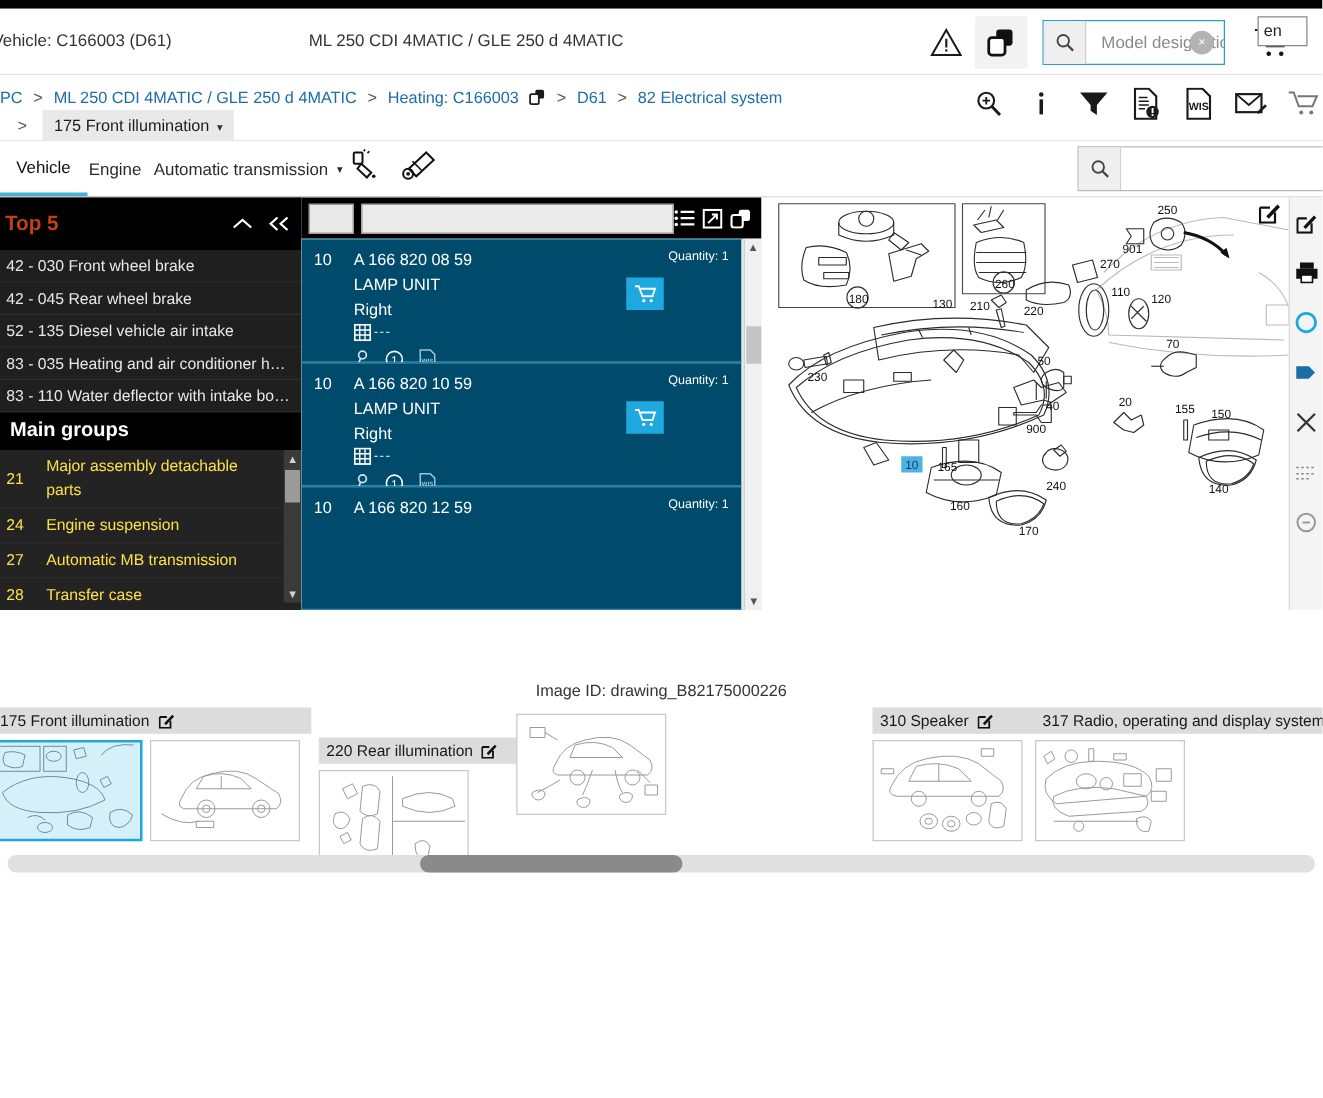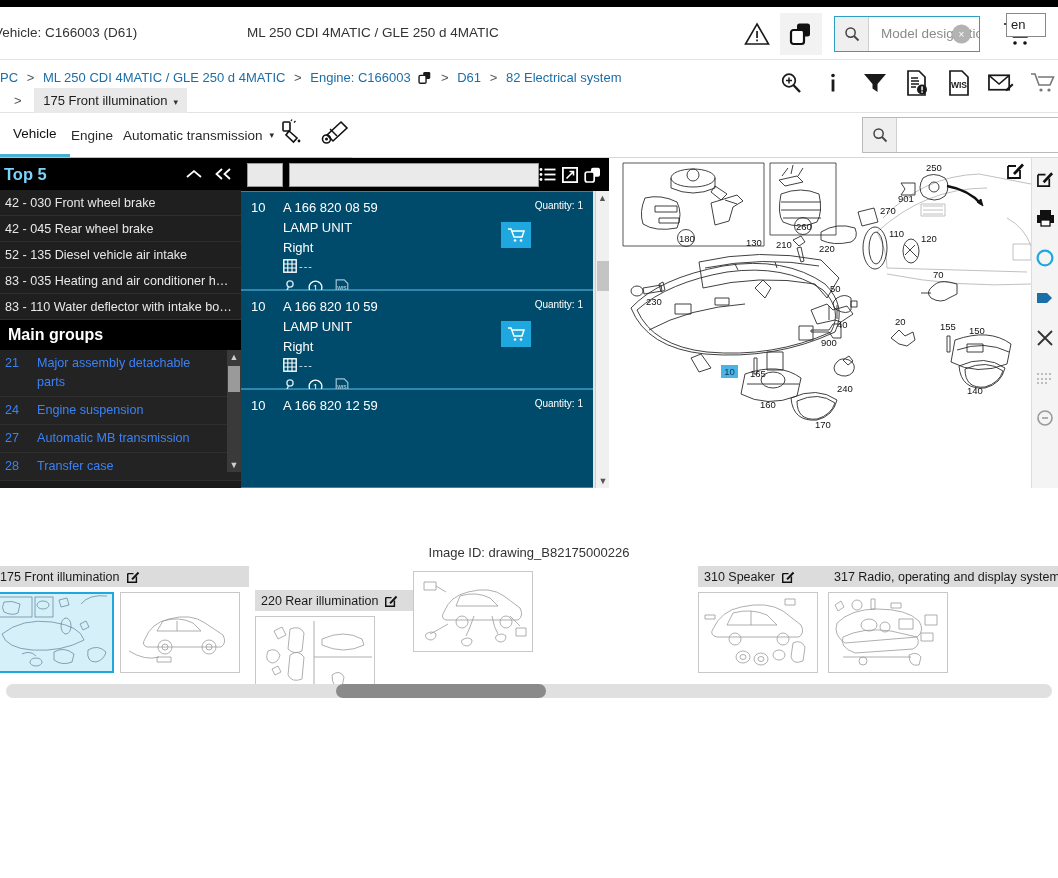--- a/index.html
+++ b/index.html
@@ -81,37 +81,37 @@
   .tab-search {
     position:absolute; right:-26px; top:4px; width:222px; height:36px; border:1px solid #b9b9b9; background:#fff;
     display:flex; align-items:center;
   }
   .ts-btn { width:38px; height:34px; background:#efefef; border-right:1px solid #d0d0d0;
             display:flex; align-items:center; justify-content:center; }
 
   
   .sidebar { position:absolute; left:0; top:158px; width:241px; height:330px; background:#1b1b1b; overflow:hidden; }
   .sb-head {
-    height:32px; background:#000; color:#7dd3fc; display:flex; align-items:center;
+    height:42px; background:#000; color:#c2410c; display:flex; align-items:center;
     padding:0 8px 0 4px; font-size:16.5px; font-weight:bold; justify-content:space-between;
   }
   .sb-head-icons { display:flex; align-items:center; gap:10px; color:#fff; font-size:16px; }
   .sb-row {
     height:26px; display:flex; align-items:center; padding-left:5px;
     font-size:12.6px; color:#e8e8e8; border-bottom:1px solid #2e2e2e; background:#1f1f1f;
     white-space:nowrap; overflow:hidden;
   }
   .sb-sub {
     height:30px; background:#000; color:#fff; display:flex; align-items:center; padding-left:8px;
     font-size:16px; font-weight:bold;
   }
   .mg-wrap { position:relative; height:122px; }
   .mg-row {
-    display:flex; align-items:flex-start; padding:4px 0 4px 5px;
-    font-size:12.6px; color:#3b82f6; border-bottom:1px solid #2e2e2e; background:#232323;
+    display:flex; align-items:center; padding:4px 0 4px 5px;
+    font-size:12.6px; color:#fde047; border-bottom:1px solid #2e2e2e; background:#232323;
     line-height:19px;
   }
   .mg-num { width:32px; flex:none; }
   .mg-label { flex:1; padding-right:24px; }
   .mg-scroll {
     position:absolute; right:0; top:0; width:14px; height:122px; background:#3a3a3a;
   }
   .mg-arrow { height:14px; color:#cfcfcf; font-size:9px; text-align:center; line-height:14px; }
   .mg-thumb { position:absolute; left:1px; top:16px; width:12px; height:26px; background:#9a9a9a; }
 
@@ -220,21 +220,21 @@
       <div class="lang-box">en</div>
     </div>
   </div>
 
   <div class="crumb-bar">
     <div class="crumbs">
       <span>PC</span>
       <span class="sep">&gt;</span>
       <span>ML 250 CDI 4MATIC / GLE 250 d 4MATIC</span>
       <span class="sep">&gt;</span>
-      <span>Engine: C166003</span>
+      <span>Heating: C166003</span>
       <span style="display:inline-block;vertical-align:-3px;margin-left:4px;">
         <svg width="14" height="14" viewBox="0 0 16 16">
             <rect x="6" y="1" width="8" height="8" rx="1.5" fill="#1b1b1b"></rect>
             <rect x="1.2" y="5" width="8" height="9" rx="1.5" fill="#fff" stroke="#1b1b1b" stroke-width="1.6"></rect>
           </svg>
       </span>
       <span class="sep">&gt;</span>
       <span>D61</span>
       <span class="sep">&gt;</span>
       <span>82 Electrical system</span>

